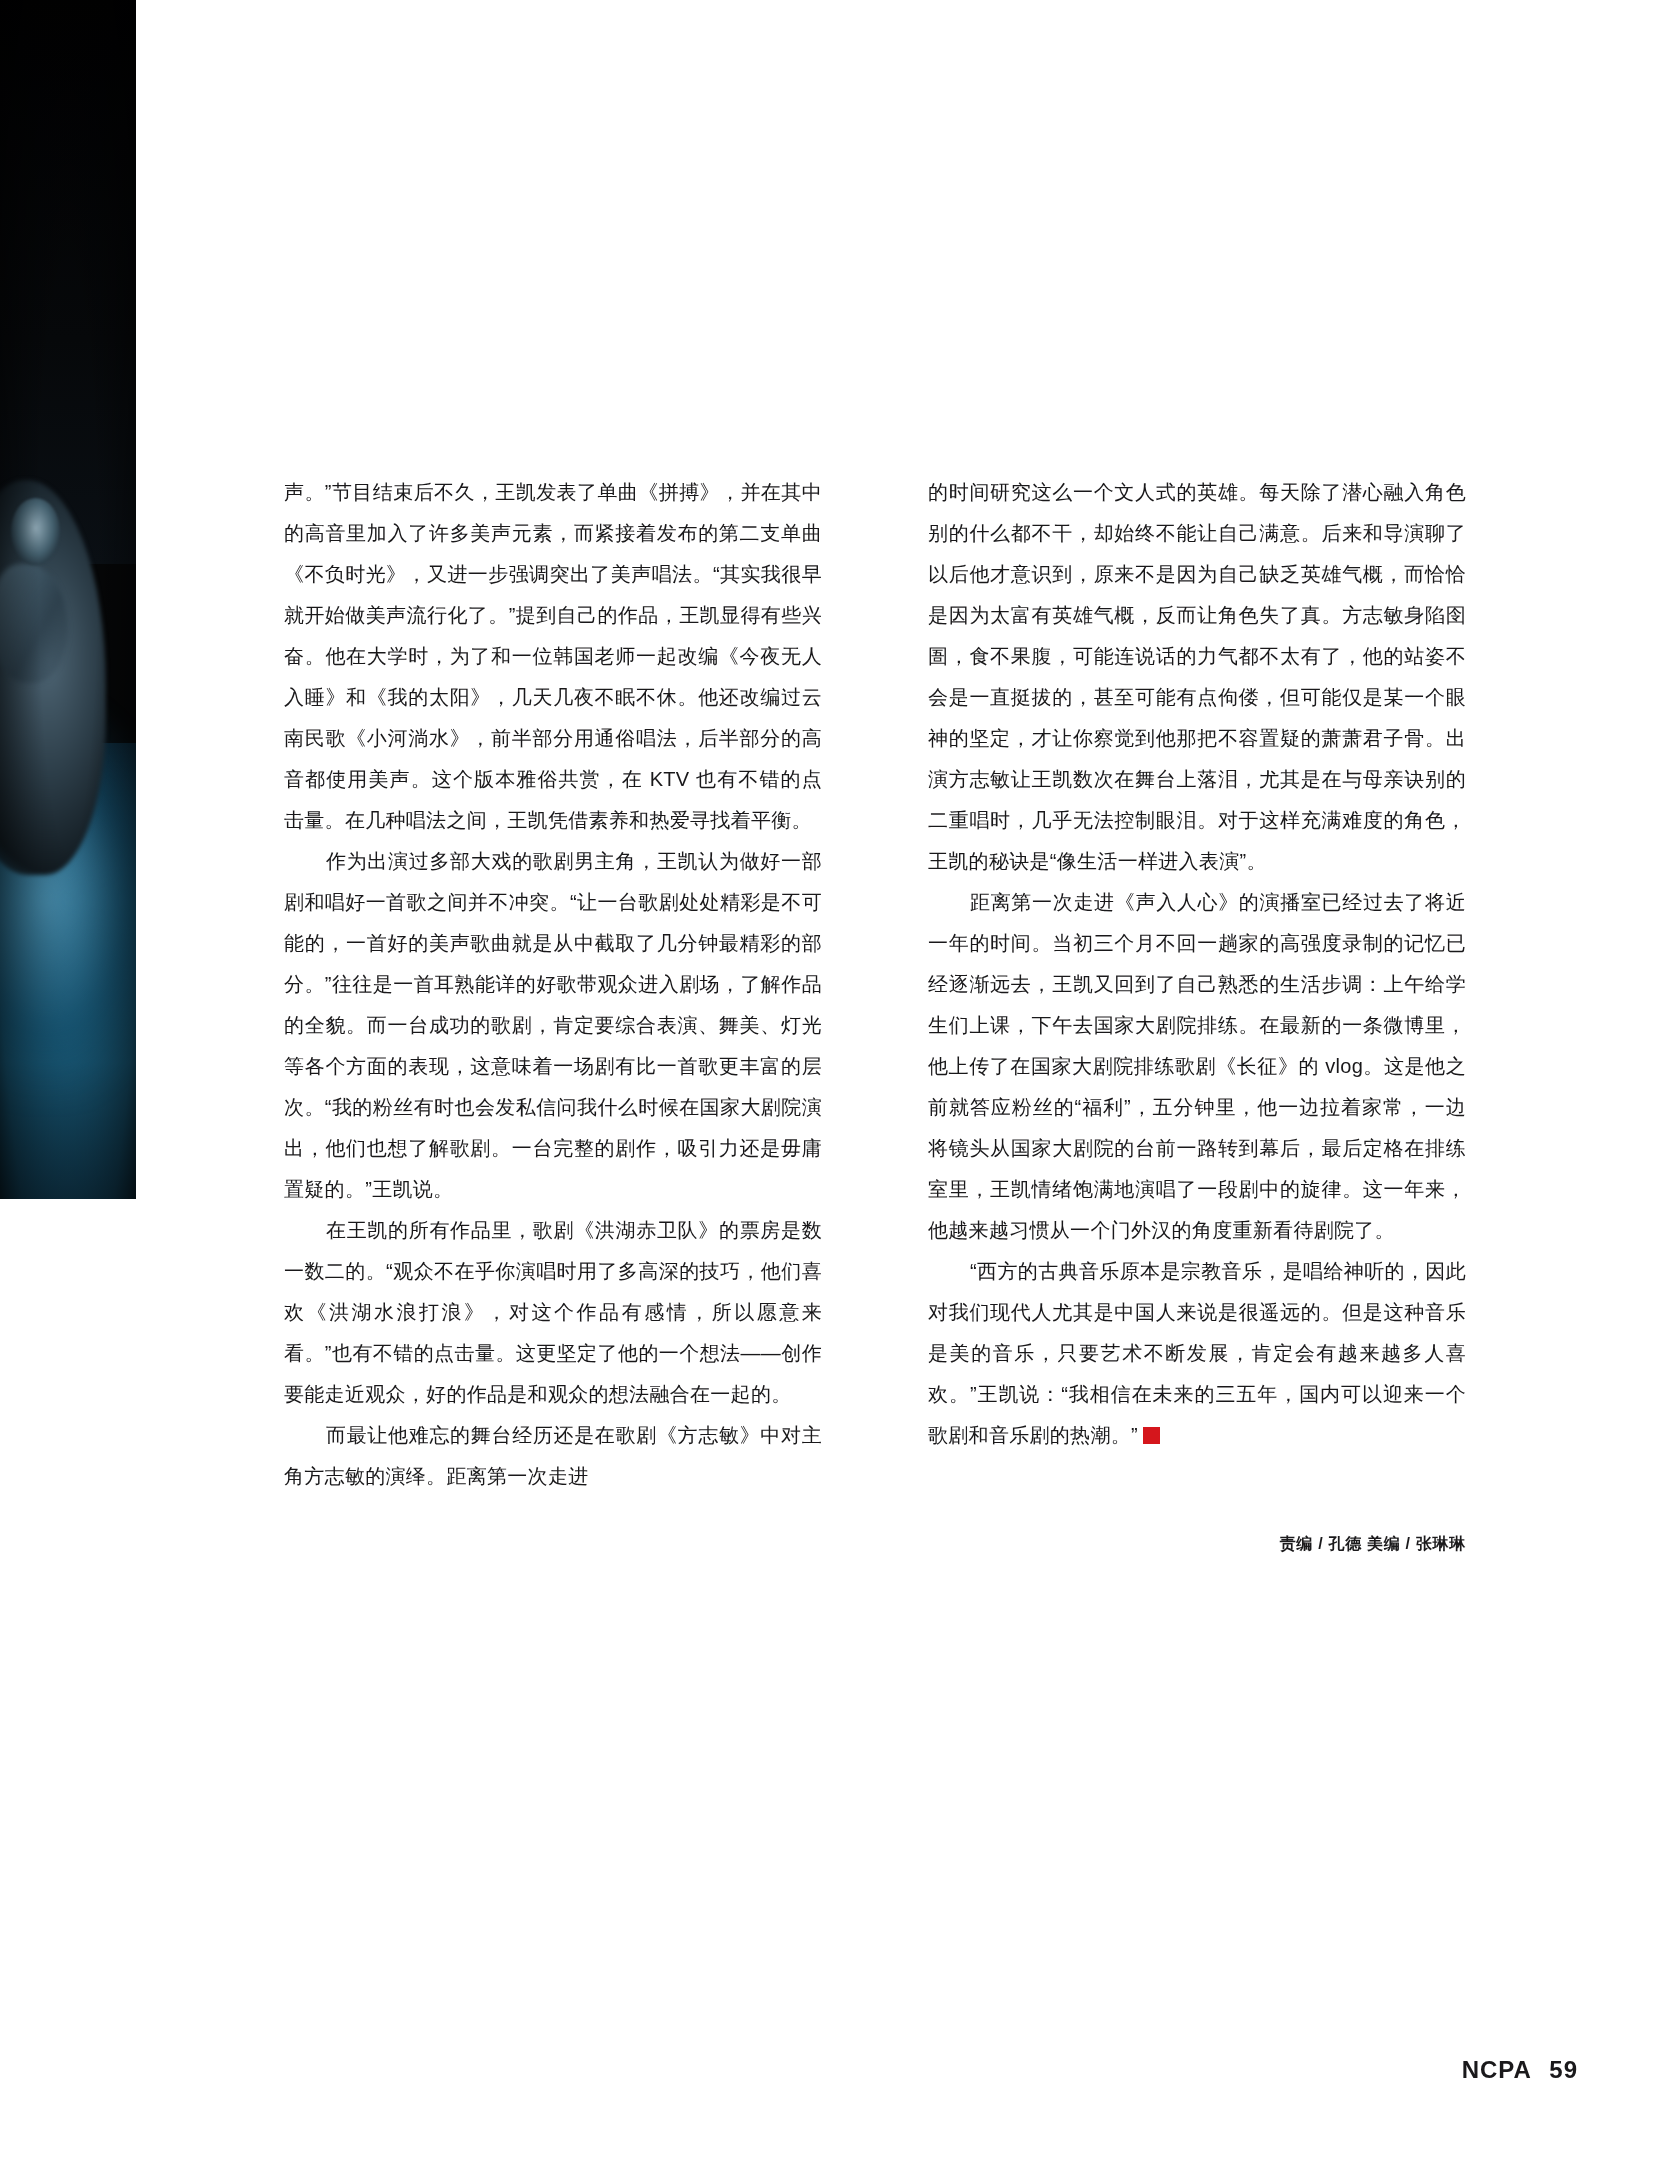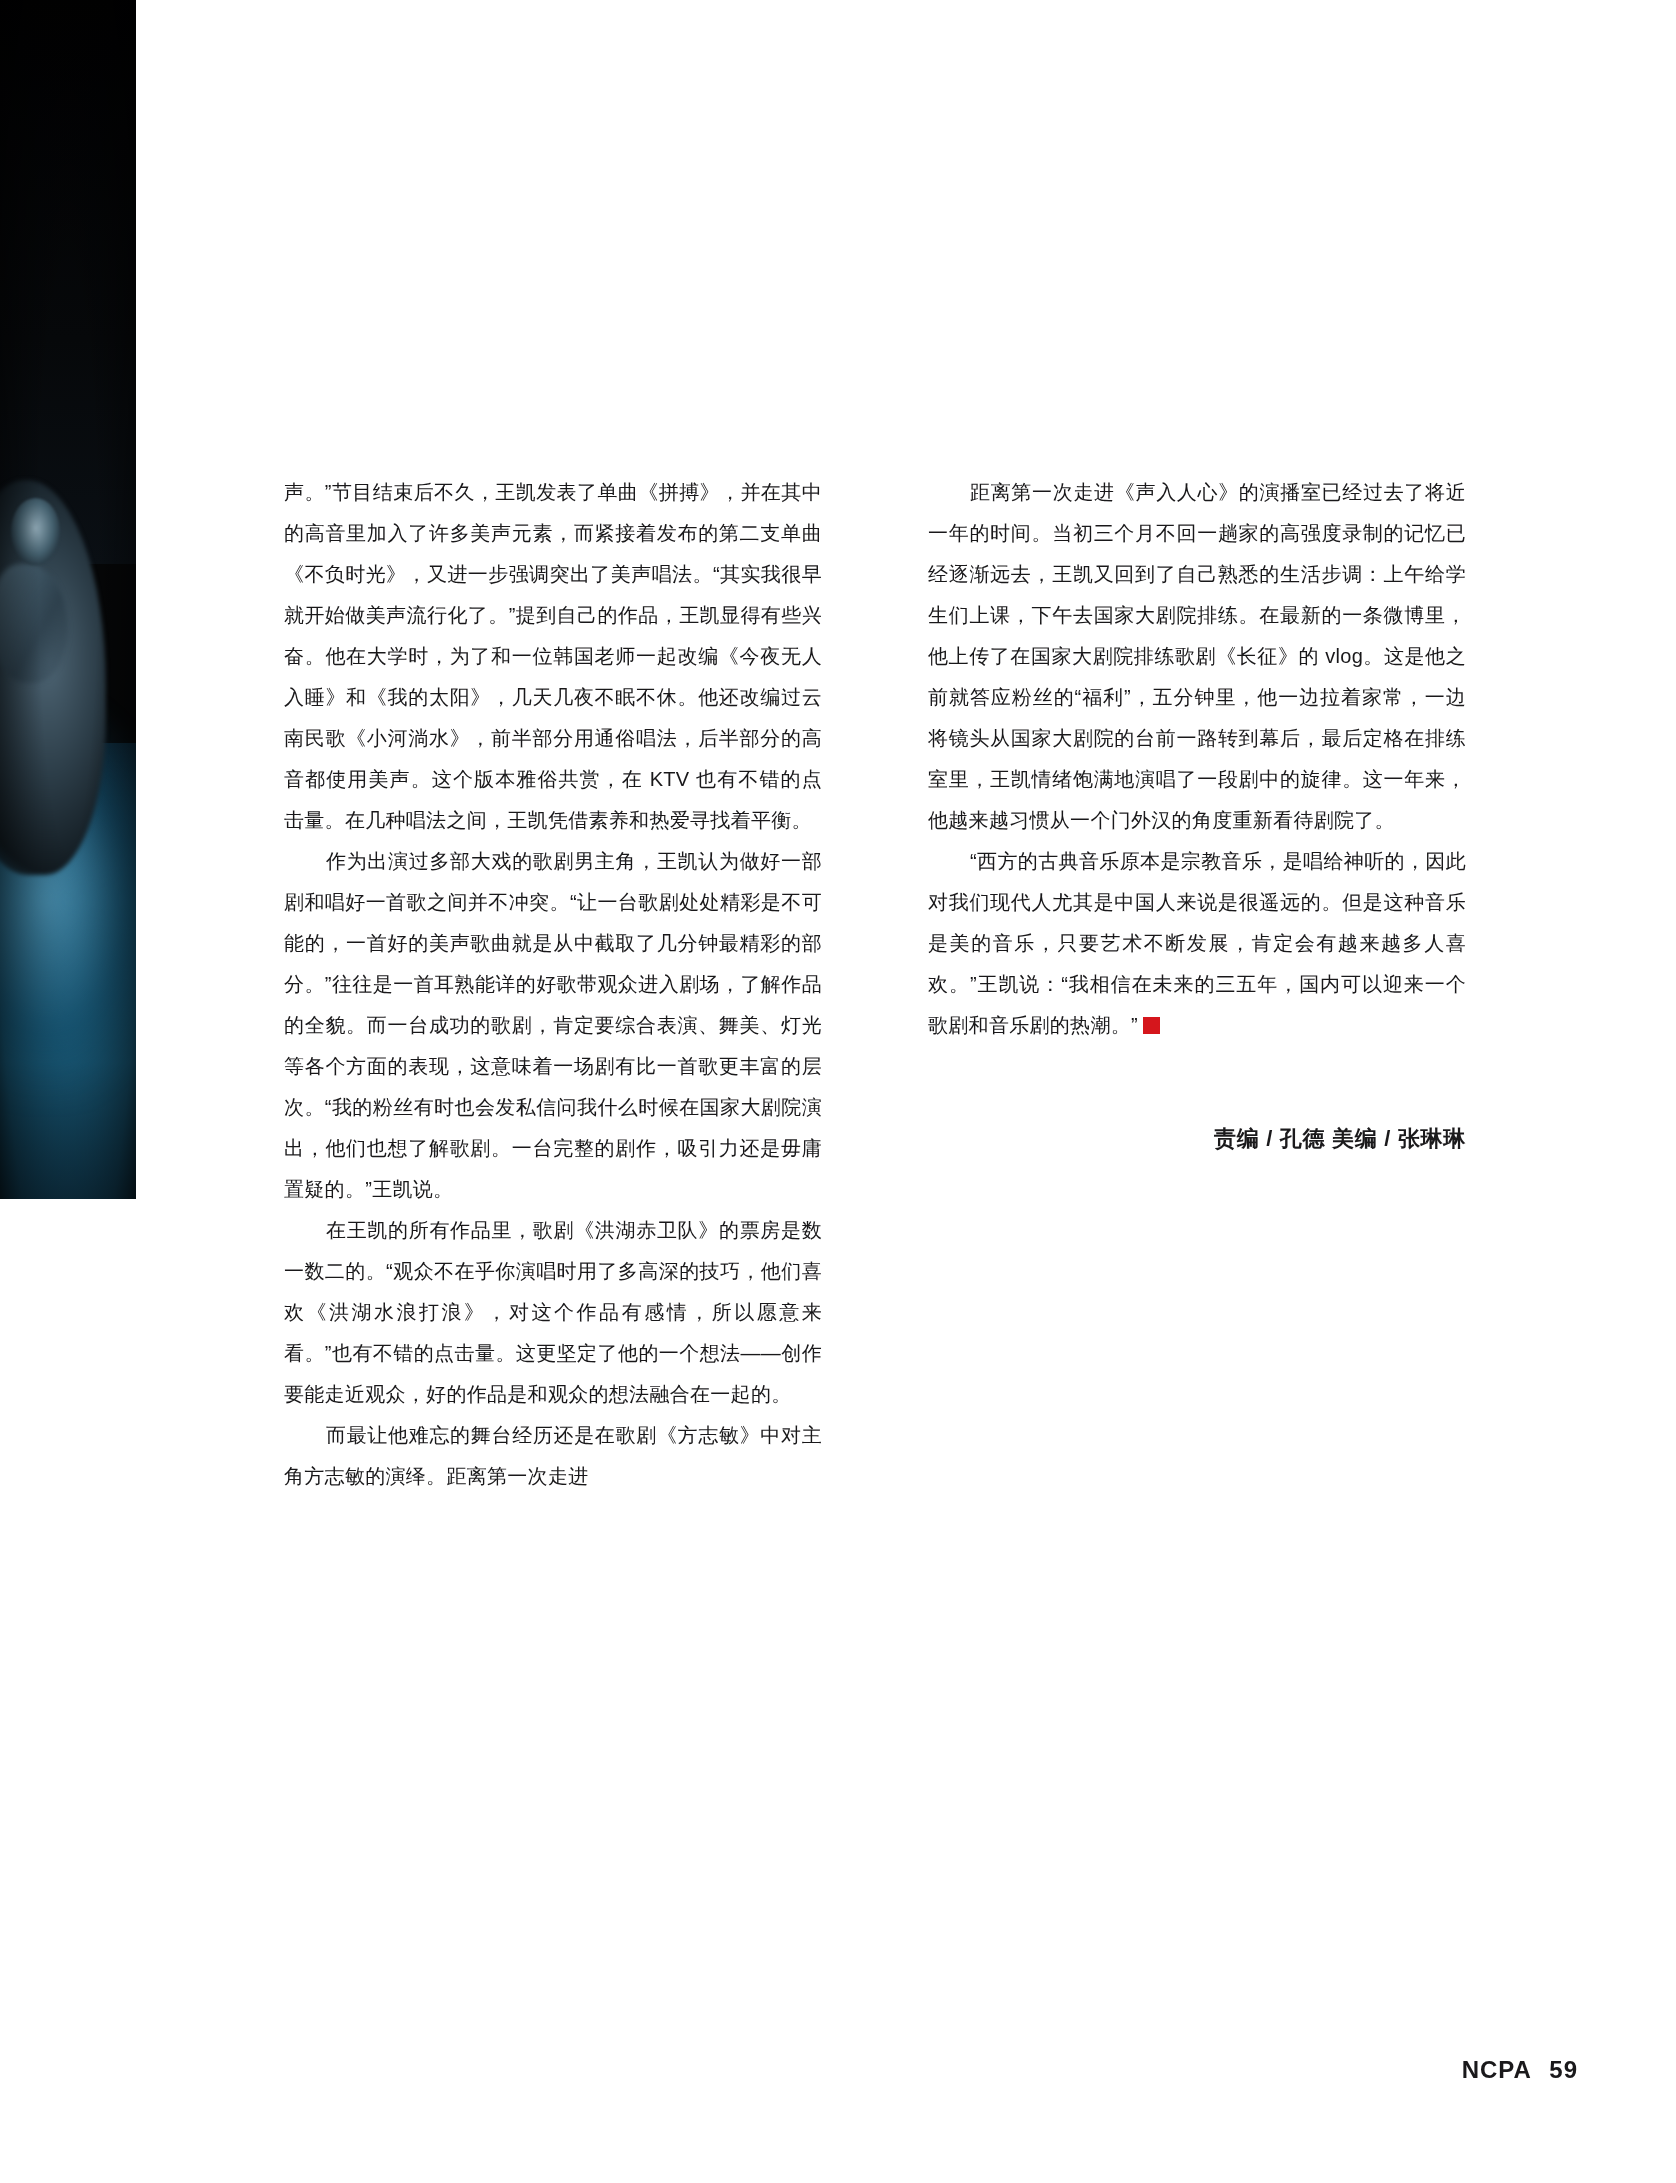--- a/index.html
+++ b/index.html
@@ -134,21 +134,21 @@
     font-size: 11.2px;
     line-height: 16px;
     color: #ffffff;
     font-family: "Liberation Serif", serif;
     letter-spacing: -0.7px;
   }
 
   .credits {
     margin-top: 78px;
     text-align: right;
-    font-size: 22px;
+    font-size: 16px;
     color: #1b1a1c;
     font-weight: bold;
     letter-spacing: 0.7px;
   }
 
   .folio {
     position: absolute;
     right: 98px;
     bottom: 99px;
     font-family: "Liberation Sans", sans-serif;
@@ -179,20 +179,21 @@
   <div class="columns">
 
     <div class="col col-left">
       <p class="para">声。”节目结束后不久，王凯发表了单曲《拼搏》，并在其中的高音里加入了许多美声元素，而紧接着发布的第二支单曲《不负时光》，又进一步强调突出了美声唱法。“其实我很早就开始做美声流行化了。”提到自己的作品，王凯显得有些兴奋。他在大学时，为了和一位韩国老师一起改编《今夜无人入睡》和《我的太阳》，几天几夜不眠不休。他还改编过云南民歌《小河淌水》，前半部分用通俗唱法，后半部分的高音都使用美声。这个版本雅俗共赏，在 KTV 也有不错的点击量。在几种唱法之间，王凯凭借素养和热爱寻找着平衡。</p>
       <p class="para indent">作为出演过多部大戏的歌剧男主角，王凯认为做好一部剧和唱好一首歌之间并不冲突。“让一台歌剧处处精彩是不可能的，一首好的美声歌曲就是从中截取了几分钟最精彩的部分。”往往是一首耳熟能详的好歌带观众进入剧场，了解作品的全貌。而一台成功的歌剧，肯定要综合表演、舞美、灯光等各个方面的表现，这意味着一场剧有比一首歌更丰富的层次。“我的粉丝有时也会发私信问我什么时候在国家大剧院演出，他们也想了解歌剧。一台完整的剧作，吸引力还是毋庸置疑的。”王凯说。</p>
       <p class="para indent">在王凯的所有作品里，歌剧《洪湖赤卫队》的票房是数一数二的。“观众不在乎你演唱时用了多高深的技巧，他们喜欢《洪湖水浪打浪》，对这个作品有感情，所以愿意来看。”也有不错的点击量。这更坚定了他的一个想法——创作要能走近观众，好的作品是和观众的想法融合在一起的。</p>
       <p class="para indent">而最让他难忘的舞台经历还是在歌剧《方志敏》中对主角方志敏的演绎。距离第一次走进</p>
     </div>
 
     <div class="col col-right">
+      <p class="para">的时间研究这么一个文人式的英雄。每天除了潜心融入角色别的什么都不干，却始终不能让自己满意。后来和导演聊了以后他才意识到，原来不是因为自己缺乏英雄气概，而恰恰是因为太富有英雄气概，反而让角色失了真。方志敏身陷囹圄，食不果腹，可能连说话的力气都不太有了，他的站姿不会是一直挺拔的，甚至可能有点佝偻，但可能仅是某一个眼神的坚定，才让你察觉到他那把不容置疑的萧萧君子骨。出演方志敏让王凯数次在舞台上落泪，尤其是在与母亲诀别的二重唱时，几乎无法控制眼泪。对于这样充满难度的角色，王凯的秘诀是“像生活一样进入表演”。</p>
       <p class="para indent">距离第一次走进《声入人心》的演播室已经过去了将近一年的时间。当初三个月不回一趟家的高强度录制的记忆已经逐渐远去，王凯又回到了自己熟悉的生活步调：上午给学生们上课，下午去国家大剧院排练。在最新的一条微博里，他上传了在国家大剧院排练歌剧《长征》的 vlog。这是他之前就答应粉丝的“福利”，五分钟里，他一边拉着家常，一边将镜头从国家大剧院的台前一路转到幕后，最后定格在排练室里，王凯情绪饱满地演唱了一段剧中的旋律。这一年来，他越来越习惯从一个门外汉的角度重新看待剧院了。</p>
       <p class="para indent"><span>“西方的古典音乐原本是宗教音乐，是唱给神听的，因此对我们现代人尤其是中国人来说是很遥远的。但是这种音乐是美的音乐，只要艺术不断发展，肯定会有越来越多人喜欢。”王凯说：“我相信在未来的三五年，国内可以迎来一个歌剧和音乐剧的热潮。”</span><span class="endmark"></span></p>
       <div class="credits">责编 / 孔德  美编 / 张琳琳</div>
     </div>
 
   </div>
 </div>
 
 <div class="folio">
   <span>NCPA</span>

